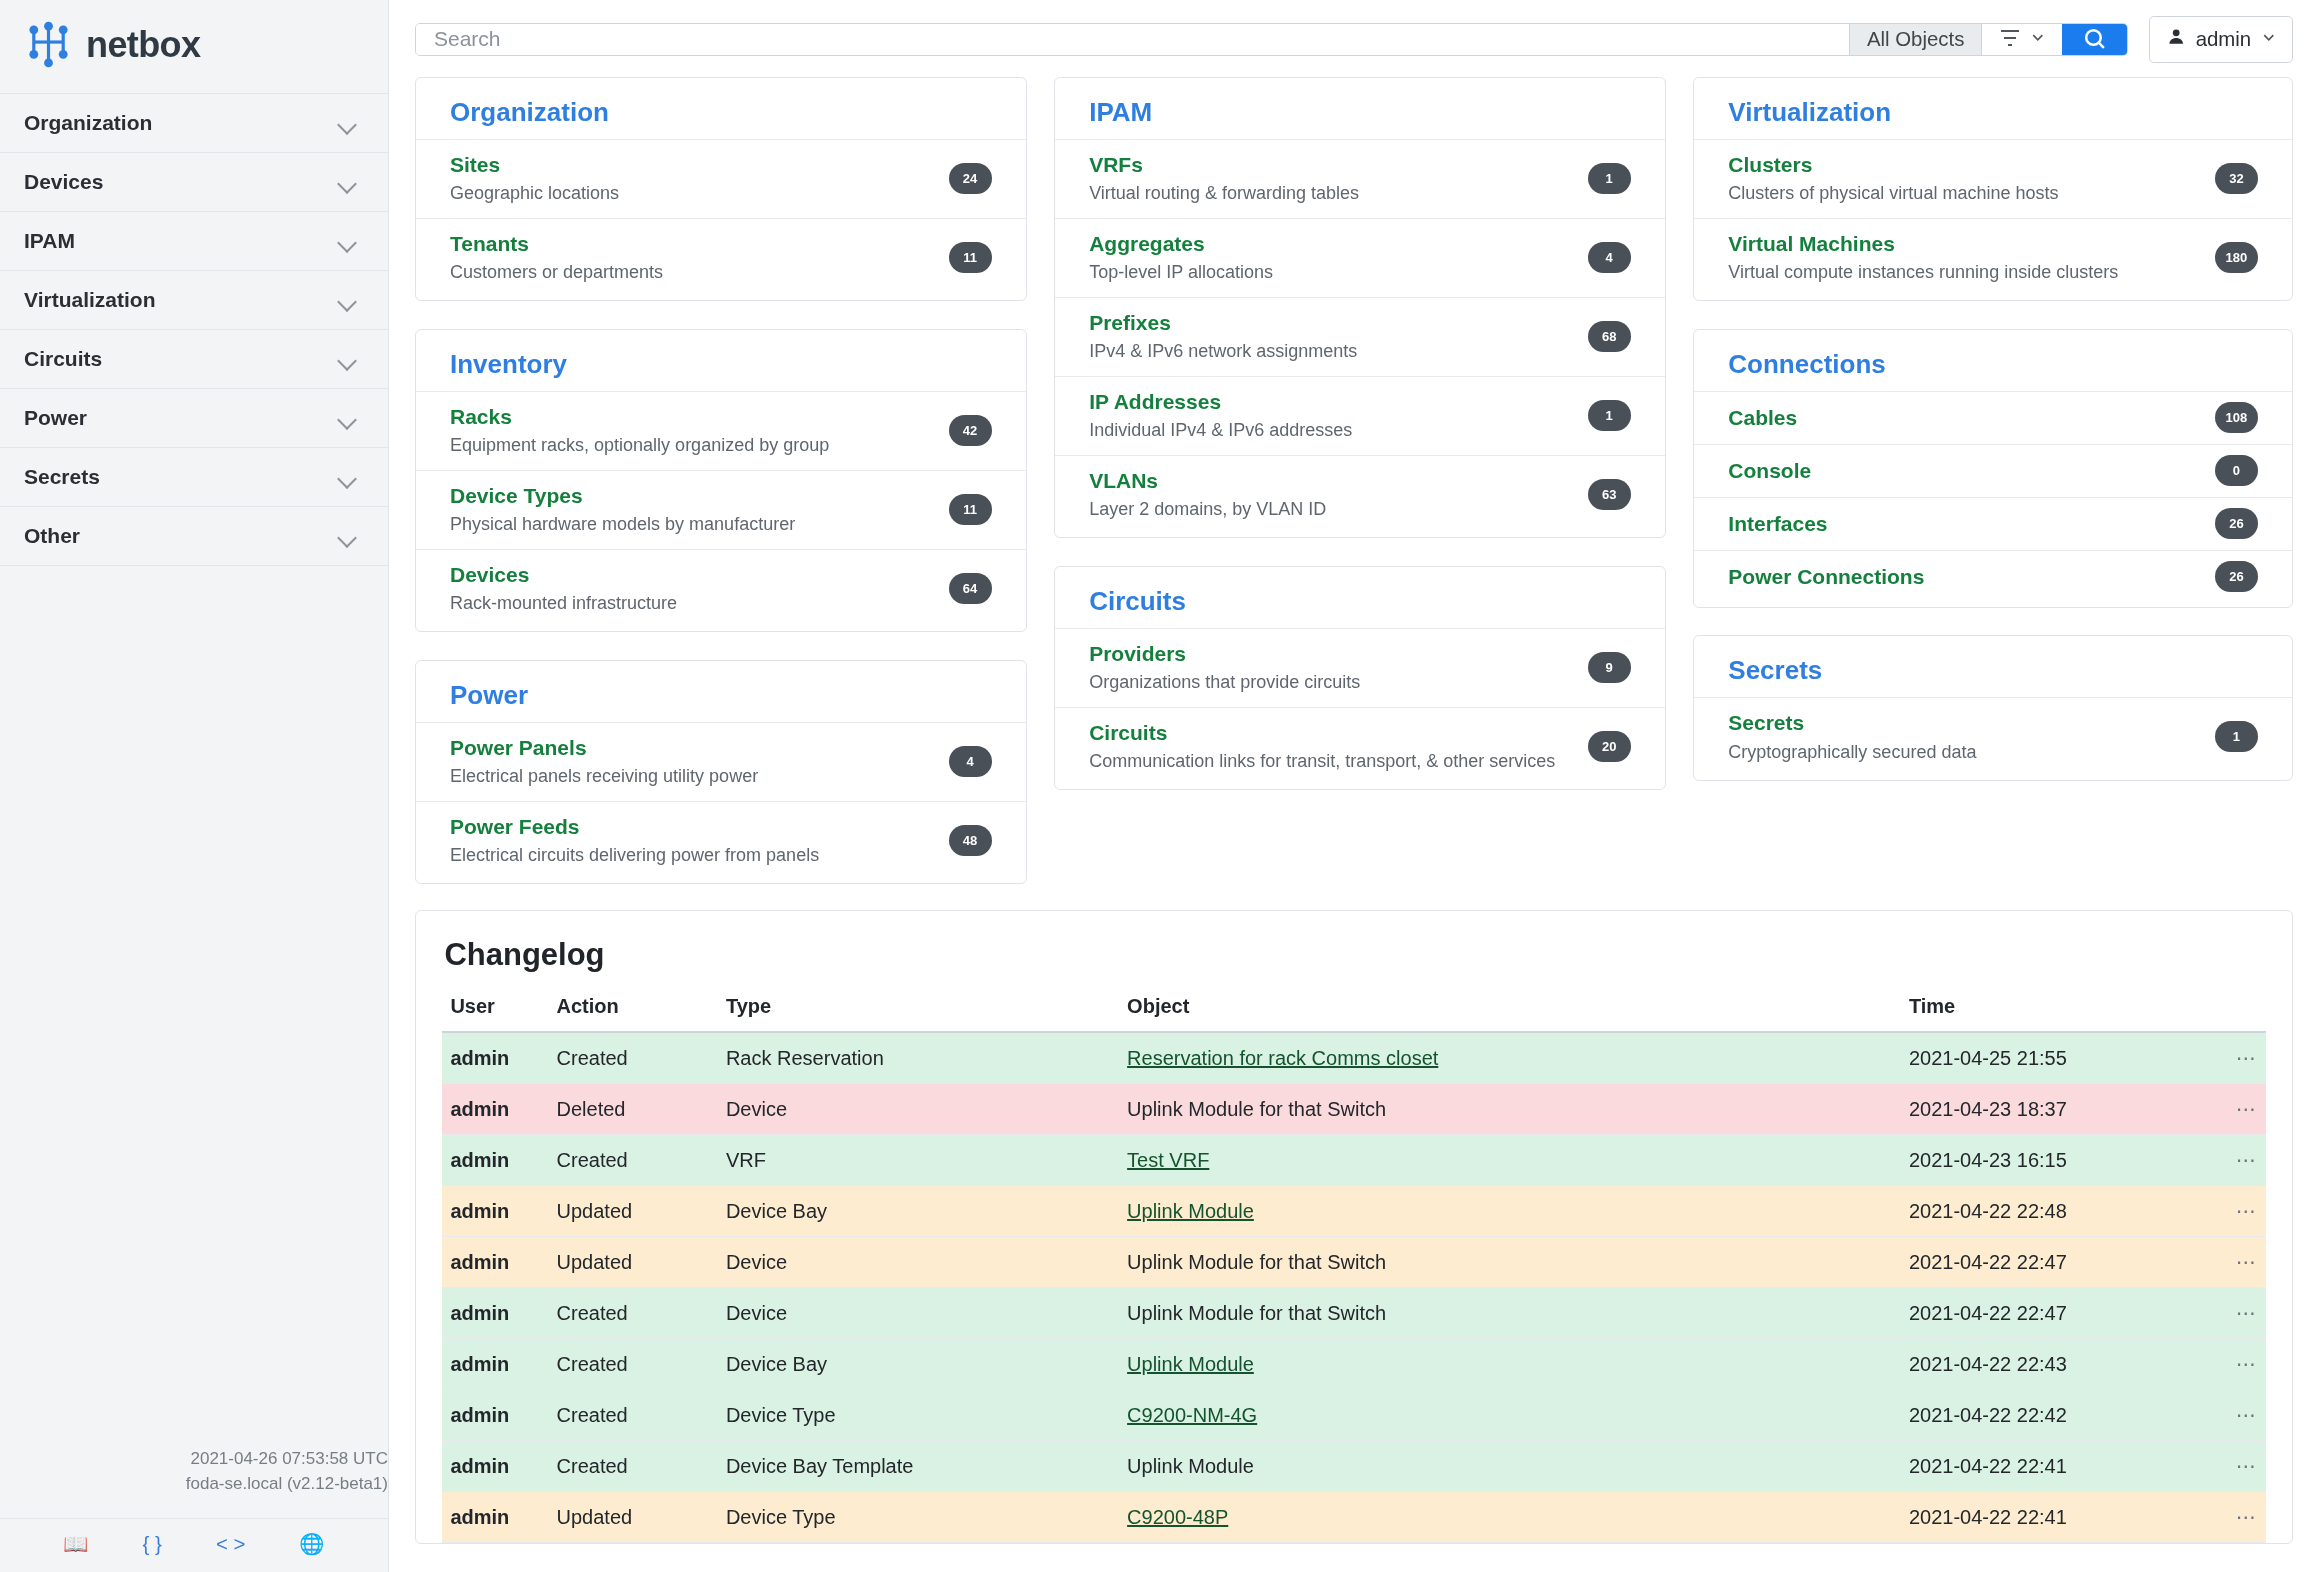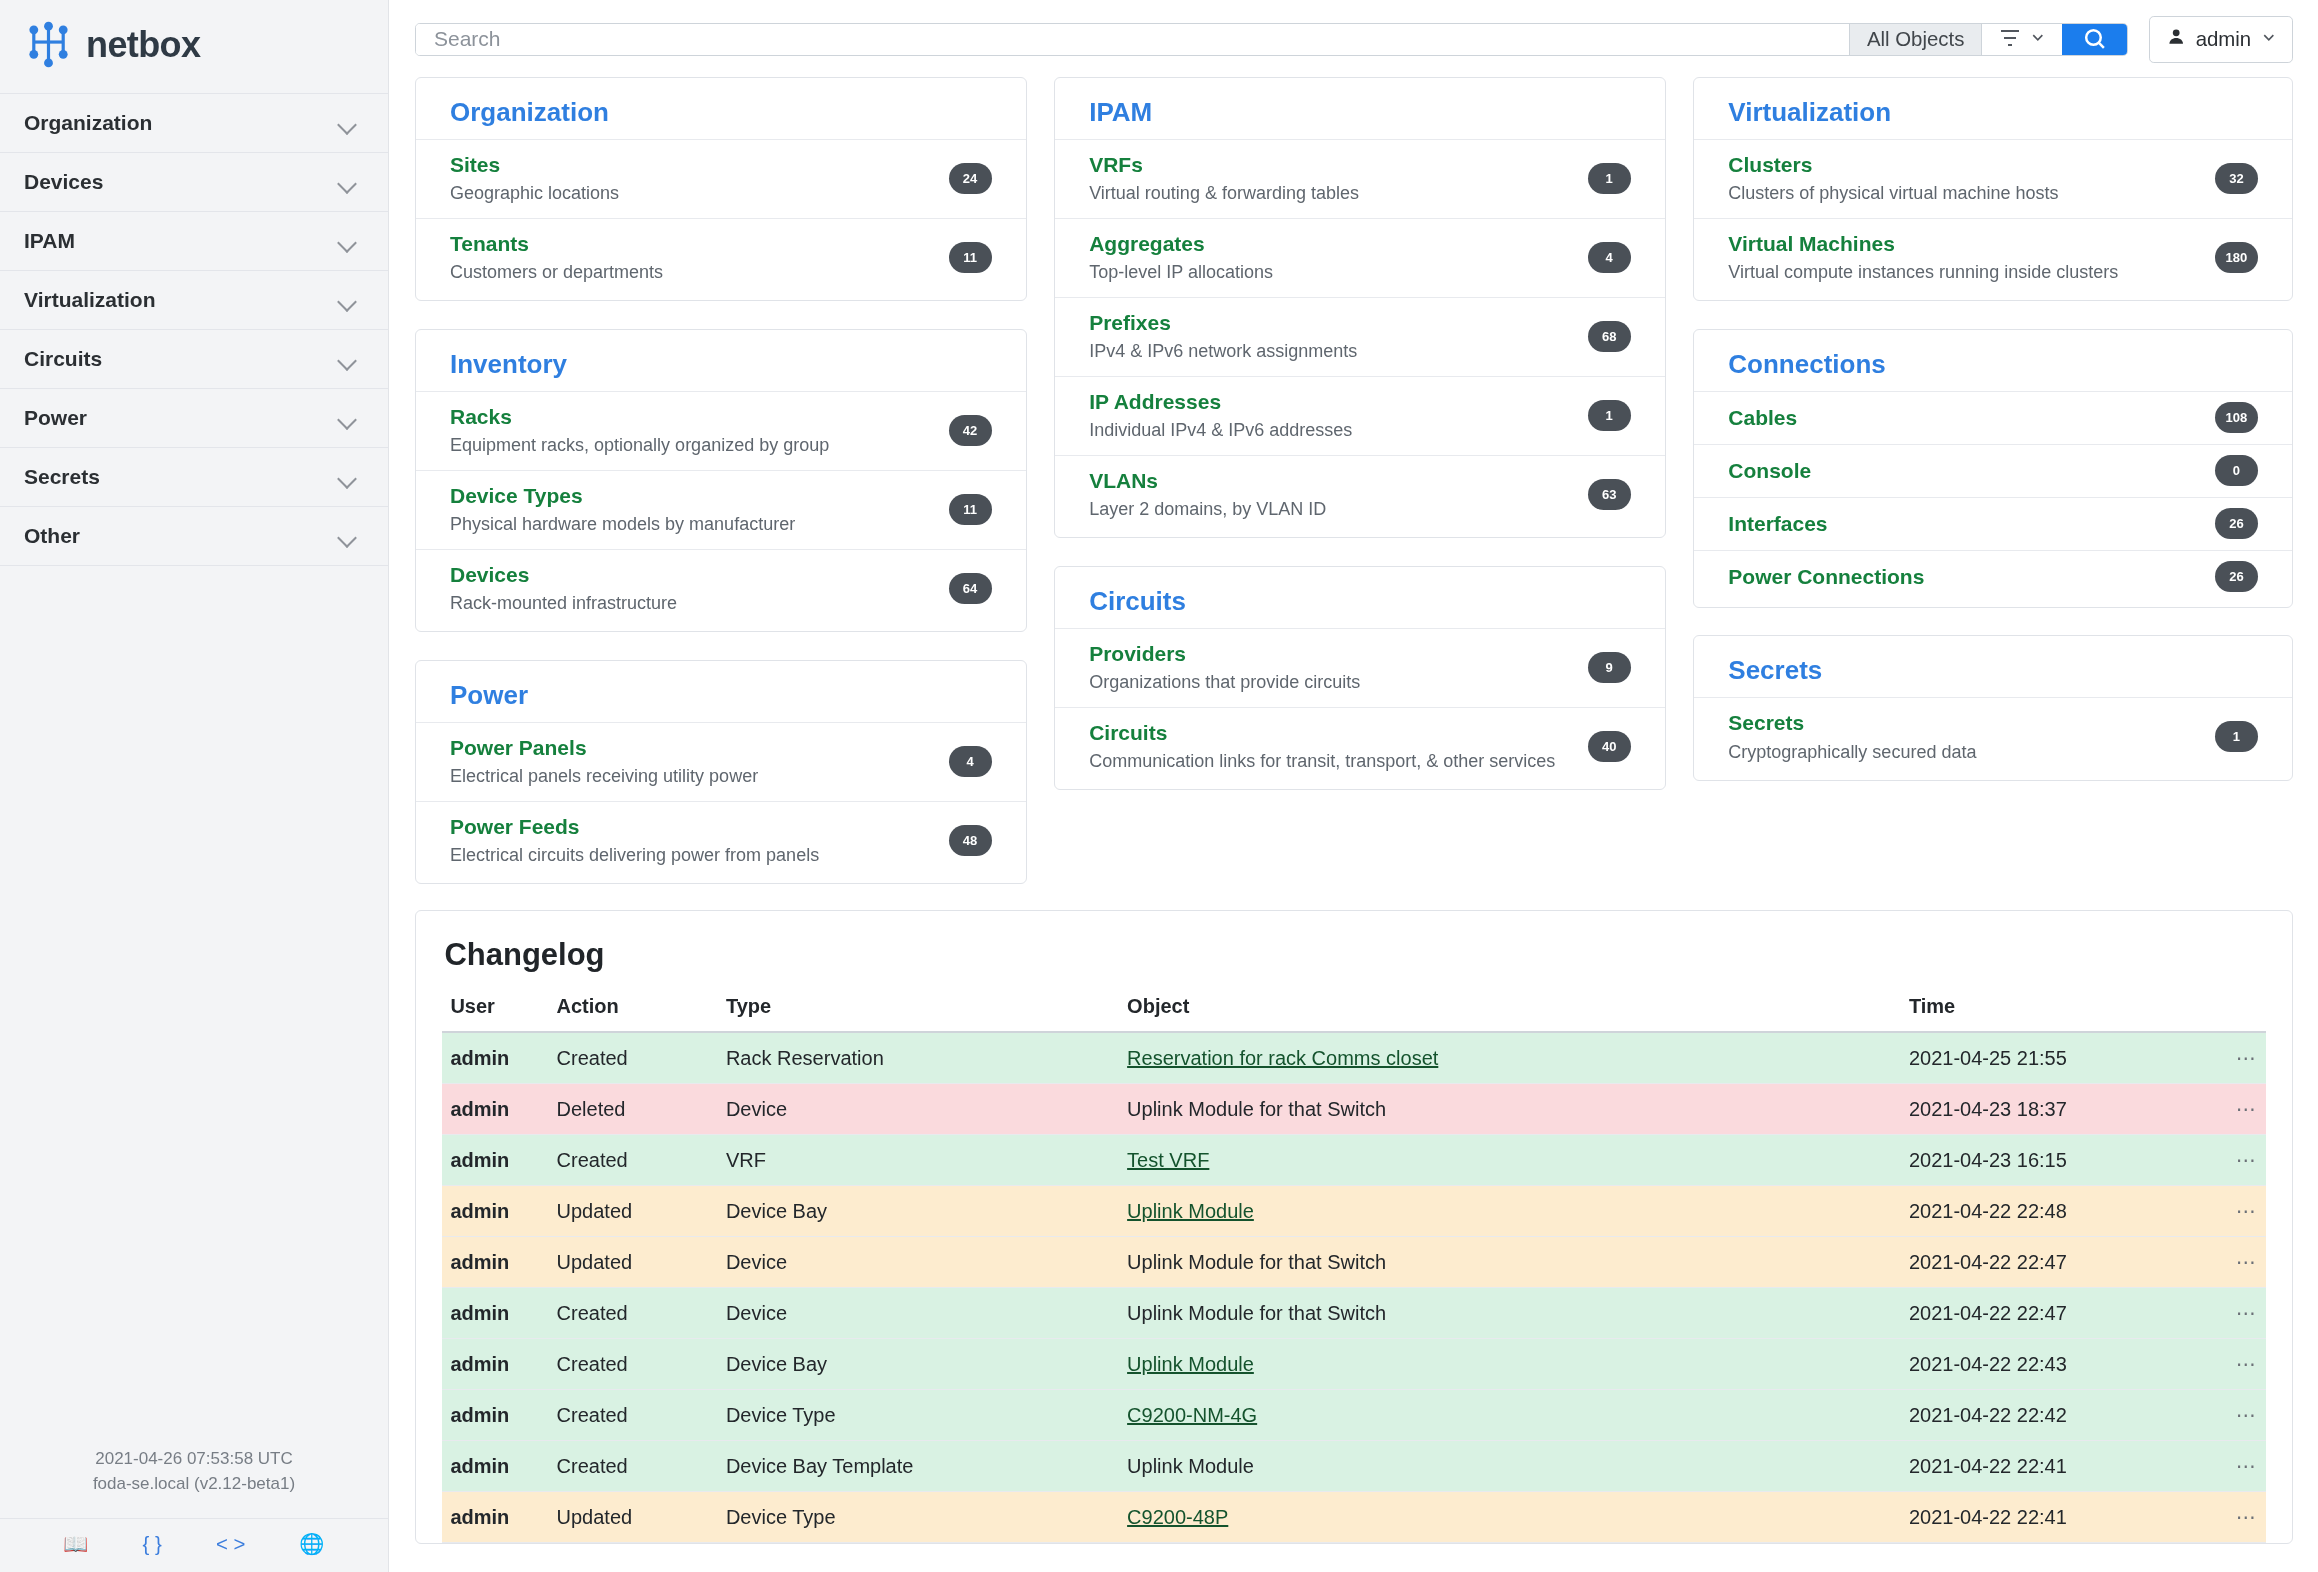--- a/index.html
+++ b/index.html
@@ -39,21 +39,21 @@
   .chev:before {
     content: ""; position: absolute; left: 1.2px; top: 3.6px;
     width: 12px; height: 12px;
     border-right: 2.4px solid #5a6069; border-bottom: 2.4px solid #5a6069;
     transform: rotate(45deg);
   }
   .sidebar-footer {
     position: absolute; bottom: 0; left: 0; width: 100%;
   }
   .footer-meta {
-    text-align: center; color: #777d85; font-size: 17px; line-height: 1.5;
+    text-align: right; color: #777d85; font-size: 17px; line-height: 1.5;
     padding-bottom: 21.6px;
   }
   .footer-icons {
     display: flex; justify-content: space-around; align-items: center;
     padding: 13px 36px 15.6px 36px;
     border-top: 0.6px solid #e3e5ea;
   }
   .footer-icons span { color: #3b7ddd; font-size: 20.4px; }
 
   
@@ -390,21 +390,21 @@
                 <div class="row-label">Providers</div>
                 <div class="row-desc">Organizations that provide circuits</div>
               </div>
               <div class="badge">9</div>
             </div>
             <div class="row">
               <div class="row-text">
                 <div class="row-label">Circuits</div>
                 <div class="row-desc">Communication links for transit, transport, &amp; other services</div>
               </div>
-              <div class="badge">40</div>
+              <div class="badge">20</div>
             </div>
           </section>
 
         </div>
 
         <div class="col col-3">
 
           <section class="card">
             <div class="card-title">Virtualization</div>
             <div class="row">

